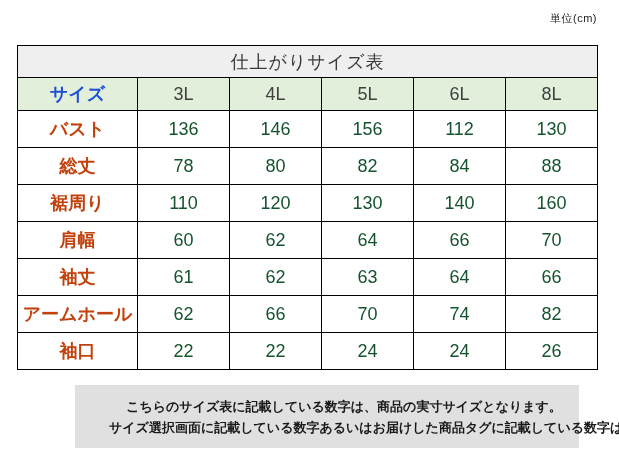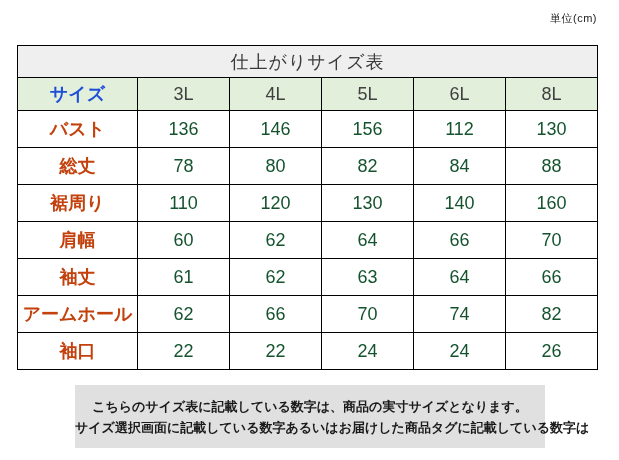--- a/index.html
+++ b/index.html
@@ -73,20 +73,21 @@
     height: 63px;
     background: #e0e0e0;
     text-align: center;
     font-size: 13px;
     font-weight: bold;
     color: #1a1a1a;
     line-height: 21px;
     display: flex;
     flex-direction: column;
     justify-content: center;
+    padding-left: 34px;
   }
   .note-line { white-space: nowrap; }
 </style>
 </head>
 <body>
 
 <div class="unit-label">単位(cm)</div>
 
 <table class="size-table">
   <colgroup>

